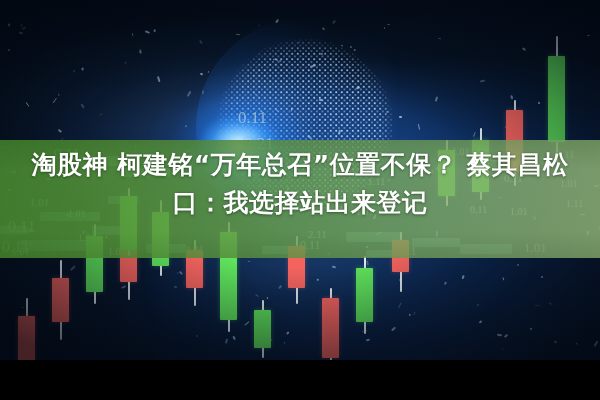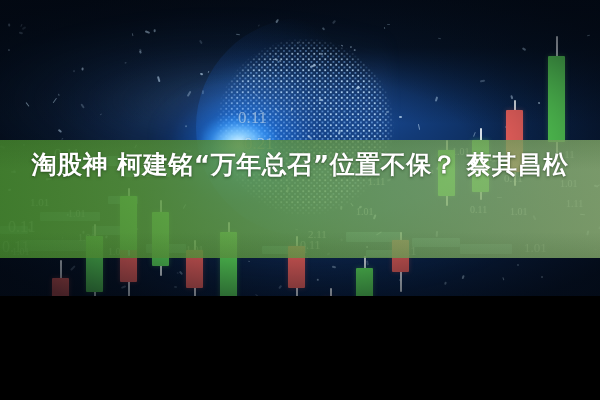--- a/index.html
+++ b/index.html
@@ -1,20 +1,20 @@
 <!DOCTYPE html>
 <html><head>
 <meta charset="utf-8">
 <style>
   html,body{margin:0;padding:0;background:#000;}
   body{font-family:"Liberation Sans","DejaVu Sans",sans-serif;}
 
   #stage{
     position:relative;
-    width:600px;height:296px;
+    width:600px;height:360px;
     overflow:hidden;
     background:#b91c1c;
   }
 
   
   .bg-base{
     position:absolute;inset:0;
     background:
       radial-gradient(circle at 62% 28%, #1c4f9e 0%, #123a76 16%, #0c2a57 32%, #0a1f40 52%, #071428 75%, #05101f 100%);
   }
@@ -436,15 +436,16 @@
     </div>
 
   <div class="bg-vignette"></div>
 
   <div class="band">
     <div class="band-inner"></div>
   </div>
 
   <div class="title">
     <span class="l1">淘股神 柯建铭“万年总召”位置不保？ 蔡其昌松</span>
+    <span class="l2">口：我选择站出来登记</span>
   </div>
 
 </div>
 
 </body></html>

